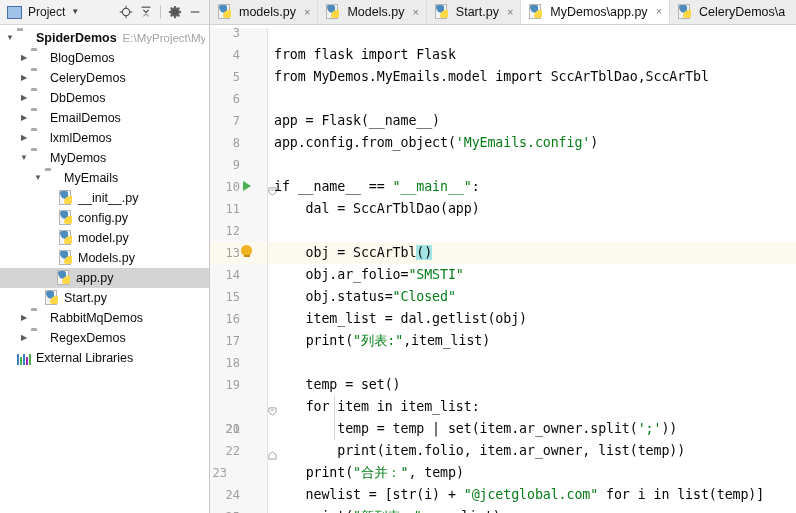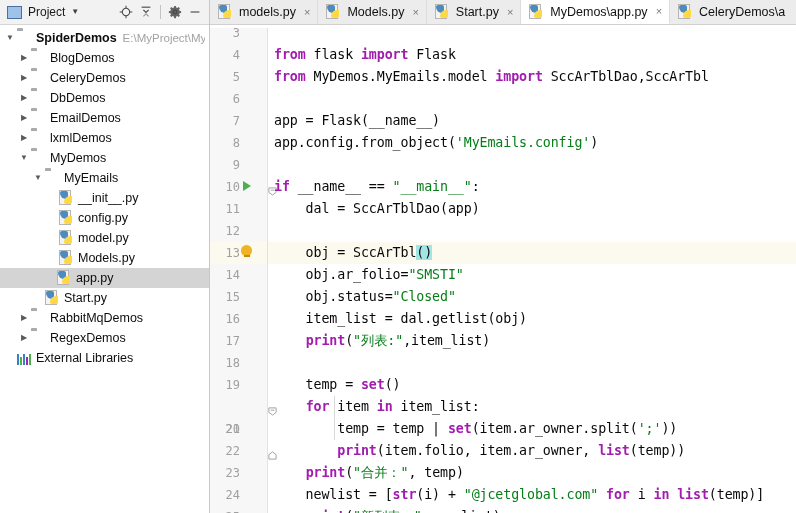--- a/index.html
+++ b/index.html
@@ -282,21 +282,21 @@
     left: 6px; top: 0;
     height: 22px; line-height: 22px;
     font-family: "DejaVu Sans Mono", monospace;
     font-size: 13.3px;
     color: #080808;
     white-space: pre;
     letter-spacing: -0.1px;
   }
   .rowhl { background: #fcfaef; }
 
-  .kw  { color: #a21caf; font-weight: bold; }
+  .kw  { color: #000000; }
   .str { color: #067d17; }
   .cmt { color: #8c8c8c; font-style: italic; }
   .sel { background: #a3e4e4; }
 
   
   .guide {
     position: absolute;
     width: 1px;
     background: #d8d8d8;
     left: 35px;
@@ -551,21 +551,21 @@
           </div>
           <div class="row" style="position: absolute; left: 0px; right: 0px; top: 393px;">
             <span class="gnum">20</span>
           </div>
           <div class="row" style="position: absolute; left: 0px; right: 0px; top: 393px;">
             <span class="gnum">21</span>
           </div>
           <div class="row" style="position: absolute; left: 0px; right: 0px; top: 415px;">
             <span class="gnum">22</span>
           </div>
-          <div class="row" style="position: absolute; left: 0px; right: 0px; top: 437px;">
+          <div class="row" style="position: absolute; left: 0px; right: 13px; top: 437px;">
             <span class="gnum">23</span>
           </div>
           <div class="row" style="position: absolute; left: 0px; right: 0px; top: 459px;">
             <span class="gnum">24</span>
           </div>
           <div class="row" style="position: absolute; left: 0px; right: 0px; top: 481px;">
             <span class="gnum">25</span>
           </div>
         </div>
       <div class="lines" id="lines">

